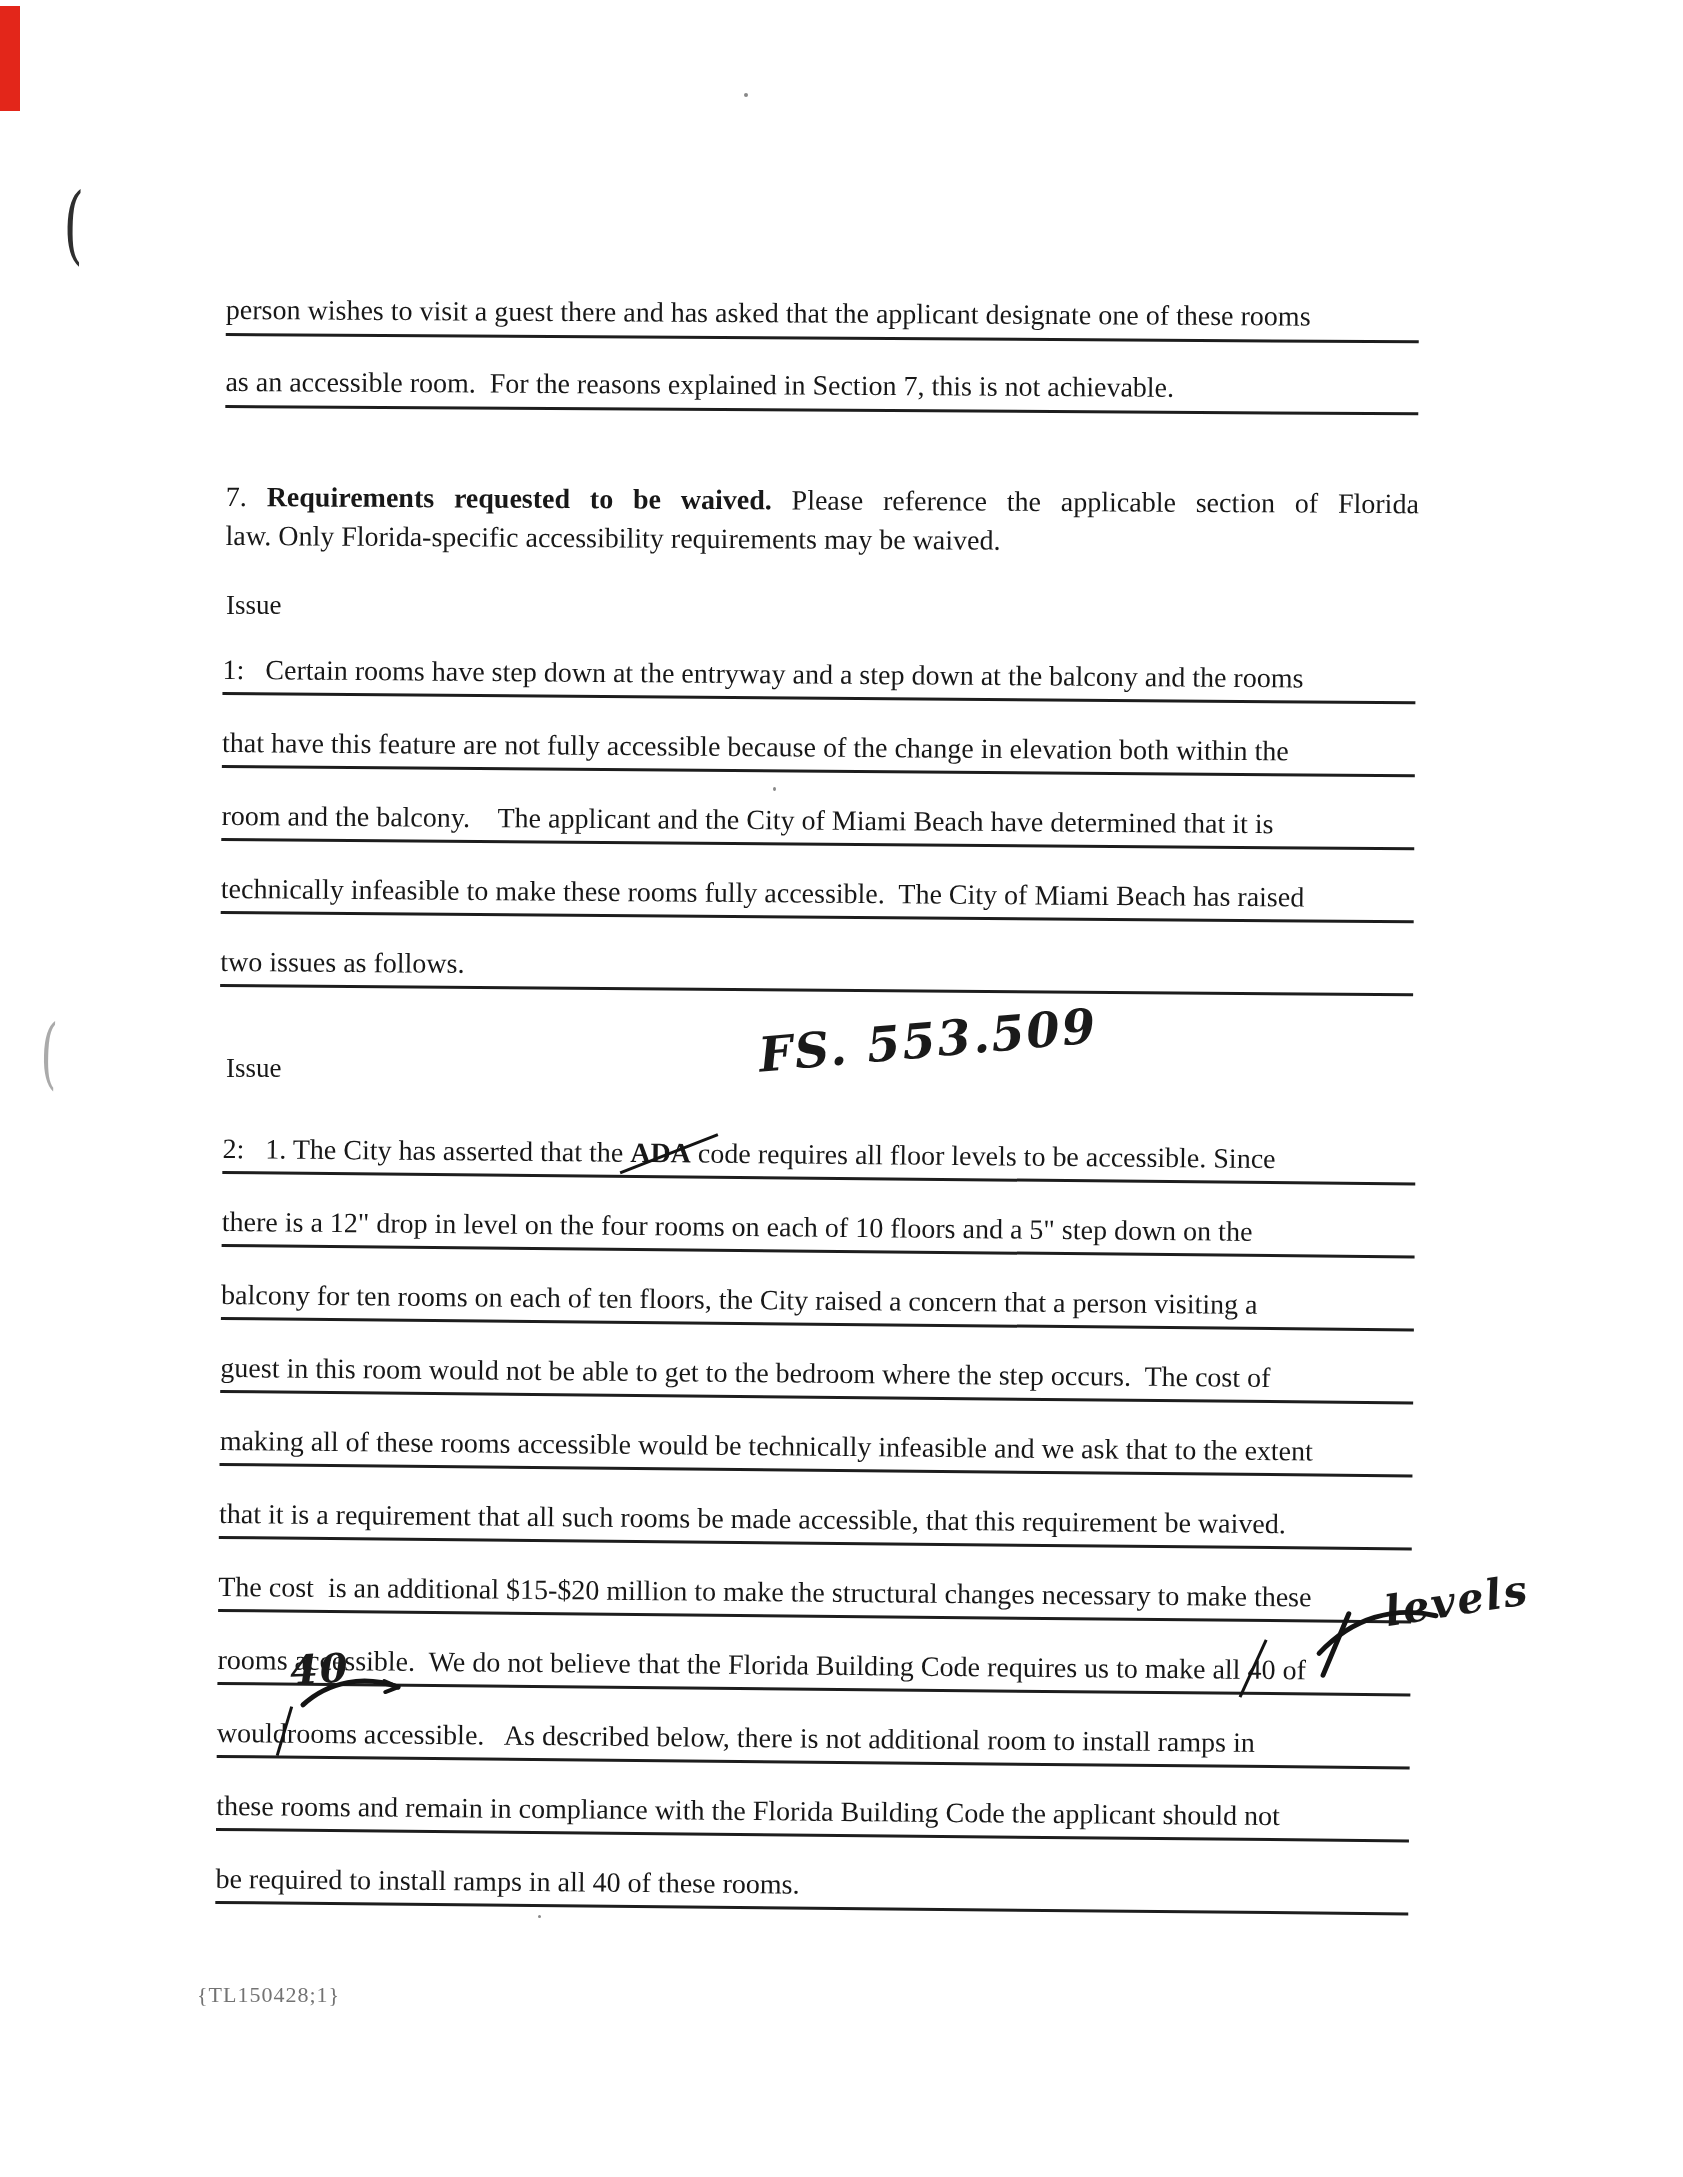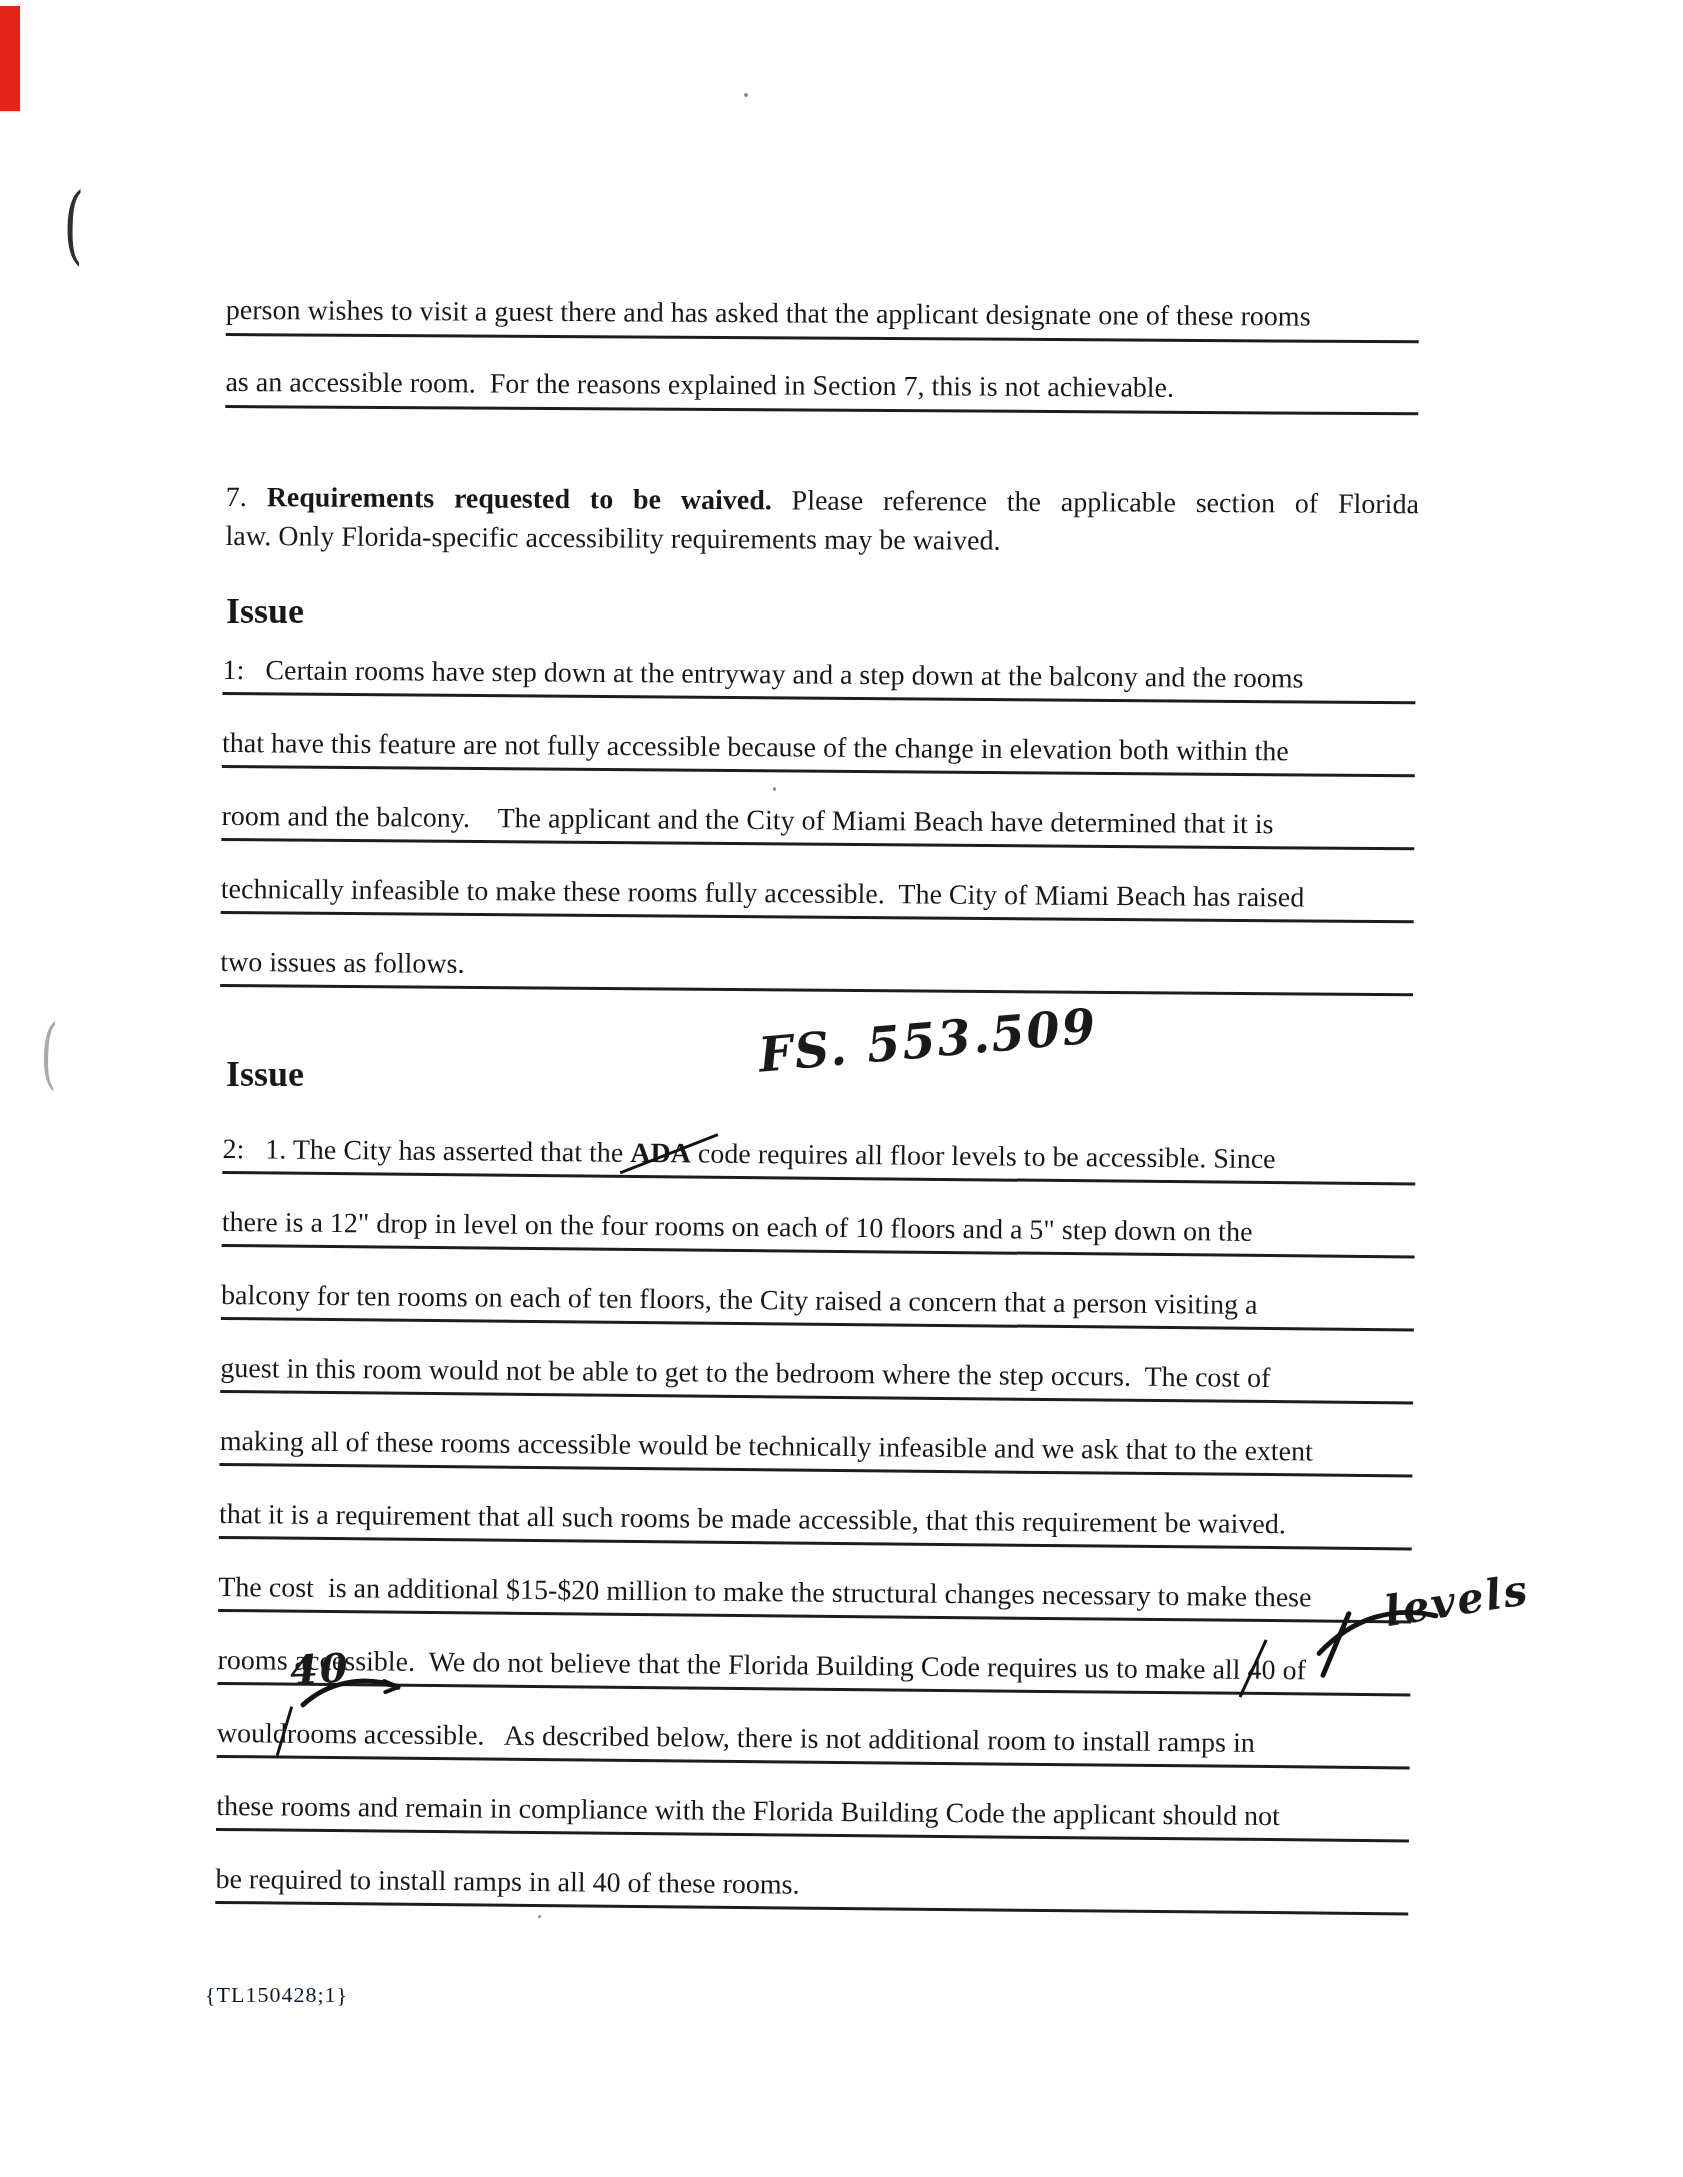--- a/index.html
+++ b/index.html
@@ -21,21 +21,21 @@
   .tilt-b{transform:rotate(.45deg);transform-origin:0 0;}
   .tilt-c{transform:rotate(.55deg);transform-origin:0 0;}
 
   .u-line{white-space:pre;overflow:visible;border-bottom:3px solid #1d1d1d;
           padding-bottom:6px;margin-bottom:29px;}
   .fline{white-space:pre;overflow:visible;border-bottom:3px solid #1d1d1d;
          padding-top:31px;padding-bottom:5px;line-height:34px;position:relative;}
   .para{width:1193px;}
   .para .j{text-align:justify;text-align-last:justify;}
   .bold{font-weight:700;}
-  .heading{position:absolute;font-size:36px;font-weight:700;}
+  .heading{position:absolute;font-size:27px;font-weight:400;}
 
   
   .strike-diag{position:relative;display:inline-block;font-weight:bold;}
   .strike-diag::after{content:'';position:absolute;left:-14px;right:-30px;top:46%;
     border-top:3px solid #141414;transform:rotate(-22deg);}
   .strike-steep{position:relative;display:inline-block;}
   .strike-steep::after{content:'';position:absolute;left:4px;top:-16px;width:3px;height:63px;
     background:#141414;transform:rotate(24deg);}
   
   .caret-slash{display:inline-block;width:0;position:relative;}
@@ -43,21 +43,21 @@
     background:#141414;transform:rotate(16deg);}
 
   
   .hw{position:absolute;font-family:"DejaVu Serif",serif;font-style:italic;font-weight:700;
       color:#1a1a1a;letter-spacing:2px;}
   .hw-citation{left:758px;top:1012px;font-size:48px;transform:rotate(-5deg);}
   .hw-levels{left:1384px;top:1576px;font-size:42px;transform:rotate(-9deg);}
   .hw-forty{left:290px;top:1645px;font-size:40px;transform:rotate(-3deg);}
   .anno-svg{position:absolute;pointer-events:none;}
 
-  .footer{position:absolute;left:205px;top:1982px;font-size:22px;color:#0f172a;letter-spacing:1px;}
+  .footer{position:absolute;left:197px;top:1982px;font-size:22px;color:#737373;letter-spacing:1px;}
 </style>
 </head>
 <body>
 
 <div id="page">
 
   <div class="red-bar"></div>
   <div class="paren paren-1">(</div>
   <div class="paren paren-2">(</div>
   <div class="speck" style="left:744px;top:93px;width:4px;height:4px;"></div>

